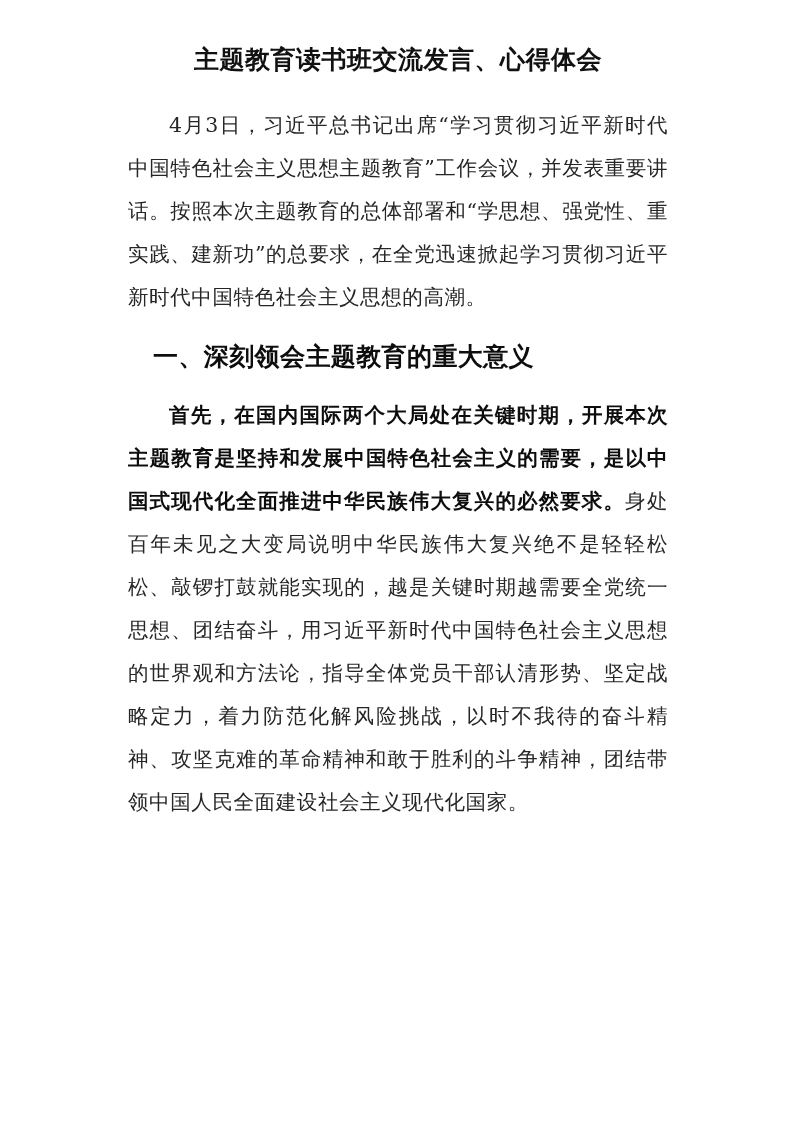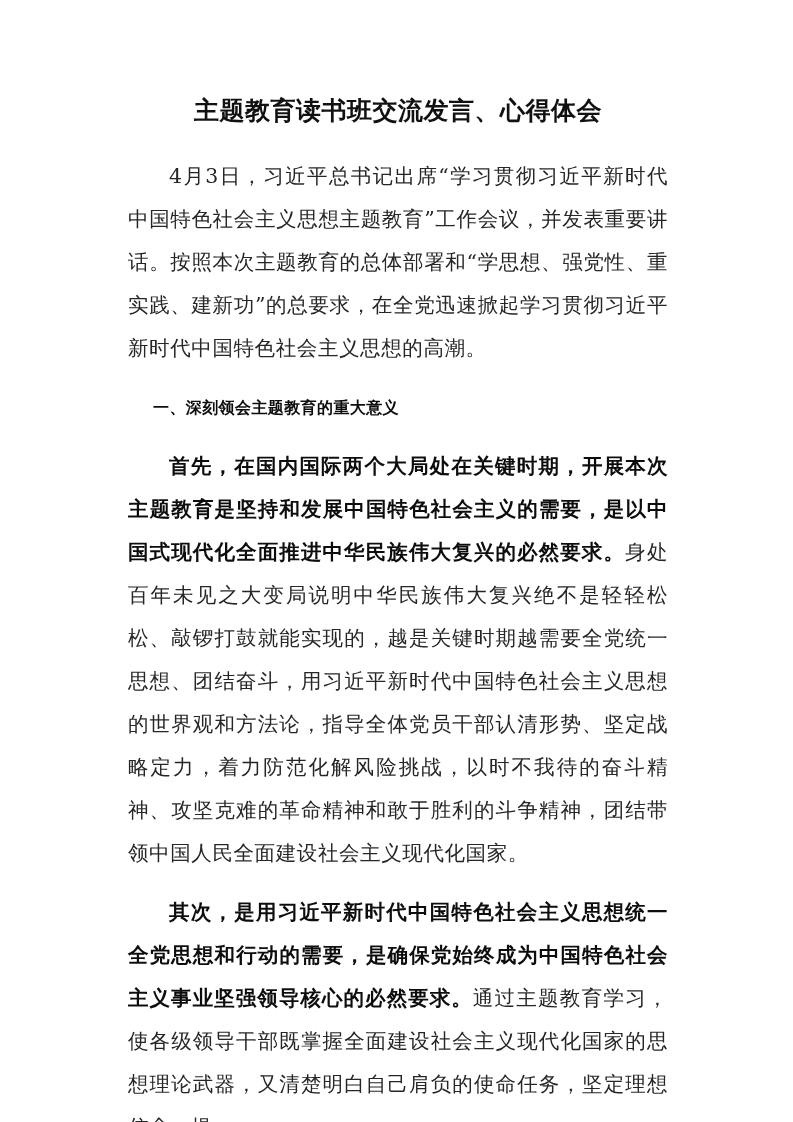--- a/index.html
+++ b/index.html
@@ -33,21 +33,21 @@
 
   .doc-title {
     font-family: "DejaVu Serif", "Liberation Serif", serif;
     font-weight: bold;
     font-size: 25px;
     line-height: 34px;
     text-align: center;
     letter-spacing: 0.5px;
     color: #111111;
     margin: 0;
-    padding-top: 94px;
+    padding-top: 43px;
     padding-bottom: 0;
   }
 
   .para {
     font-family: "DejaVu Serif", "Liberation Serif", serif;
     font-size: 20.5px;
     line-height: 43px;
     text-align: justify;
     text-justify: inter-ideograph;
     text-indent: 41px;
@@ -56,21 +56,21 @@
     color: #262626;
   }
 
   .para:first-of-type {
     margin-top: 27px;
   }
 
   .section-heading {
     font-family: "Liberation Sans", "DejaVu Sans", sans-serif;
     font-weight: bold;
-    font-size: 16px;
+    font-size: 25px;
     line-height: 43px;
     text-indent: 41px;
     letter-spacing: 0.6px;
     margin: 0;
     color: #111111;
   }
 
   .emph {
     font-weight: bold;
     color: #0d0d0d;
@@ -86,17 +86,16 @@
 
 <div class="page">
   <div class="content">
 
     <h1 class="doc-title">主题教育读书班交流发言、心得体会</h1>
 
     <div id="paragraph-host">
         <p class="para"><span>4月3日，习近平总书记出席“学习贯彻习近平新时代中国特色社会主义思想主题教育”工作会议，并发表重要讲话。按照本次主题教育的总体部署和“学思想、强党性、重实践、建新功”的总要求，在全党迅速掀起学习贯彻习近平新时代中国特色社会主义思想的高潮。</span></p>
         <p class="section-heading"><span class="emph">一、深刻领会主题教育的重大意义</span></p>
         <p class="para"><span class="emph">首先，在国内国际两个大局处在关键时期，开展本次主题教育是坚持和发展中国特色社会主义的需要，是以中国式现代化全面推进中华民族伟大复兴的必然要求。</span><span>身处百年未见之大变局说明中华民族伟大复兴绝不是轻轻松松、敲锣打鼓就能实现的，越是关键时期越需要全党统一思想、团结奋斗，用习近平新时代中国特色社会主义思想的世界观和方法论，指导全体党员干部认清形势、坚定战略定力，着力防范化解风险挑战，以时不我待的奋斗精神、攻坚克难的革命精神和敢于胜利的斗争精神，团结带领中国人民全面建设社会主义现代化国家。</span></p>
-        <p class="para"><span class="emph">其次，是用习近平新时代中国特色社会主义思想统一全党思想和行动的需要，是确保党始终成为中国特色社会主义事业坚强领导核心的必然要求。</span><span>通过主题教育学习，使各级领导干部既掌握全面建设社会主义现代化国家的思想理论武器，又清楚明白自己肩负的使命任务，坚定理想信念、提</span></p>
       </div>
 
   </div>
 </div>
 
 </body></html>

